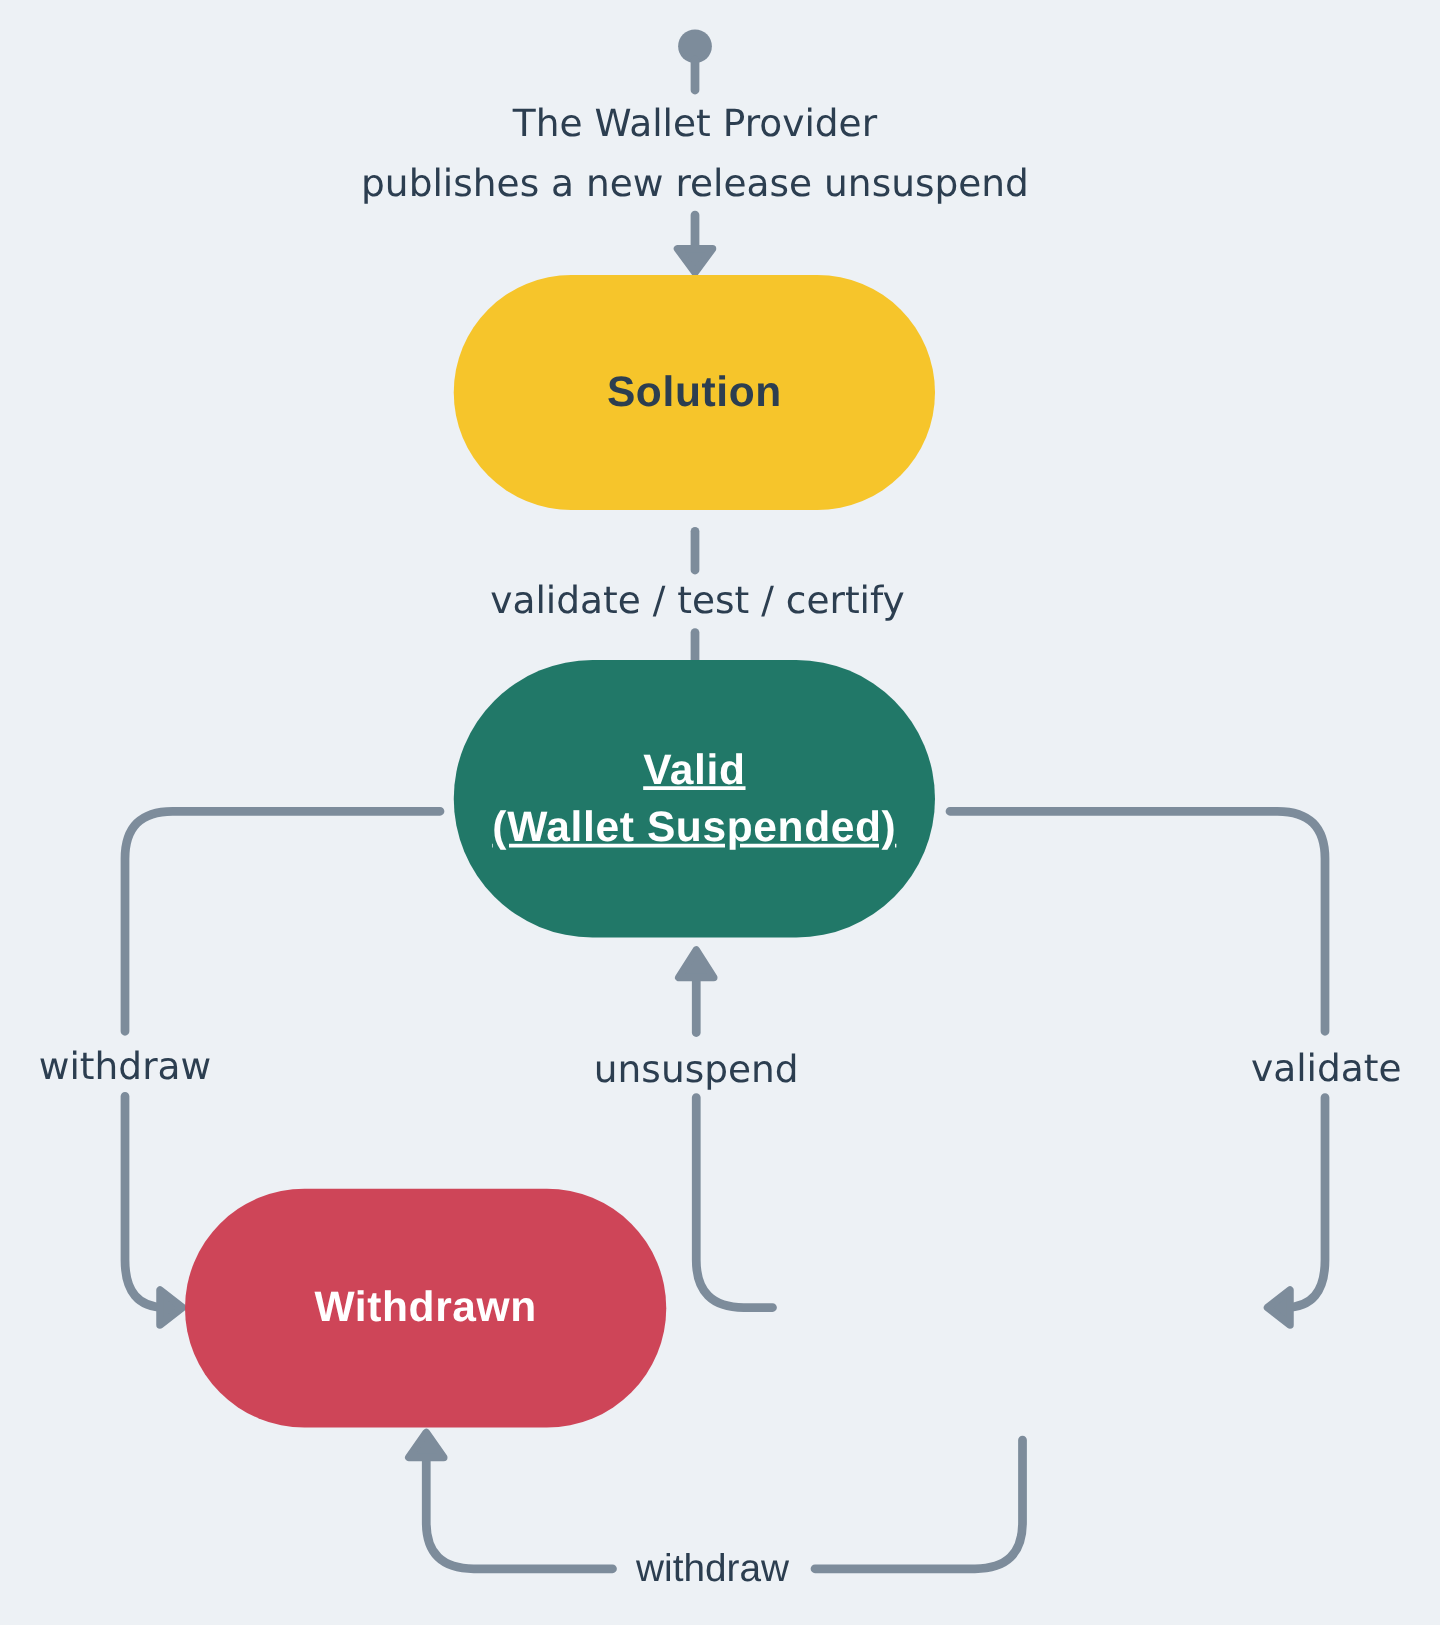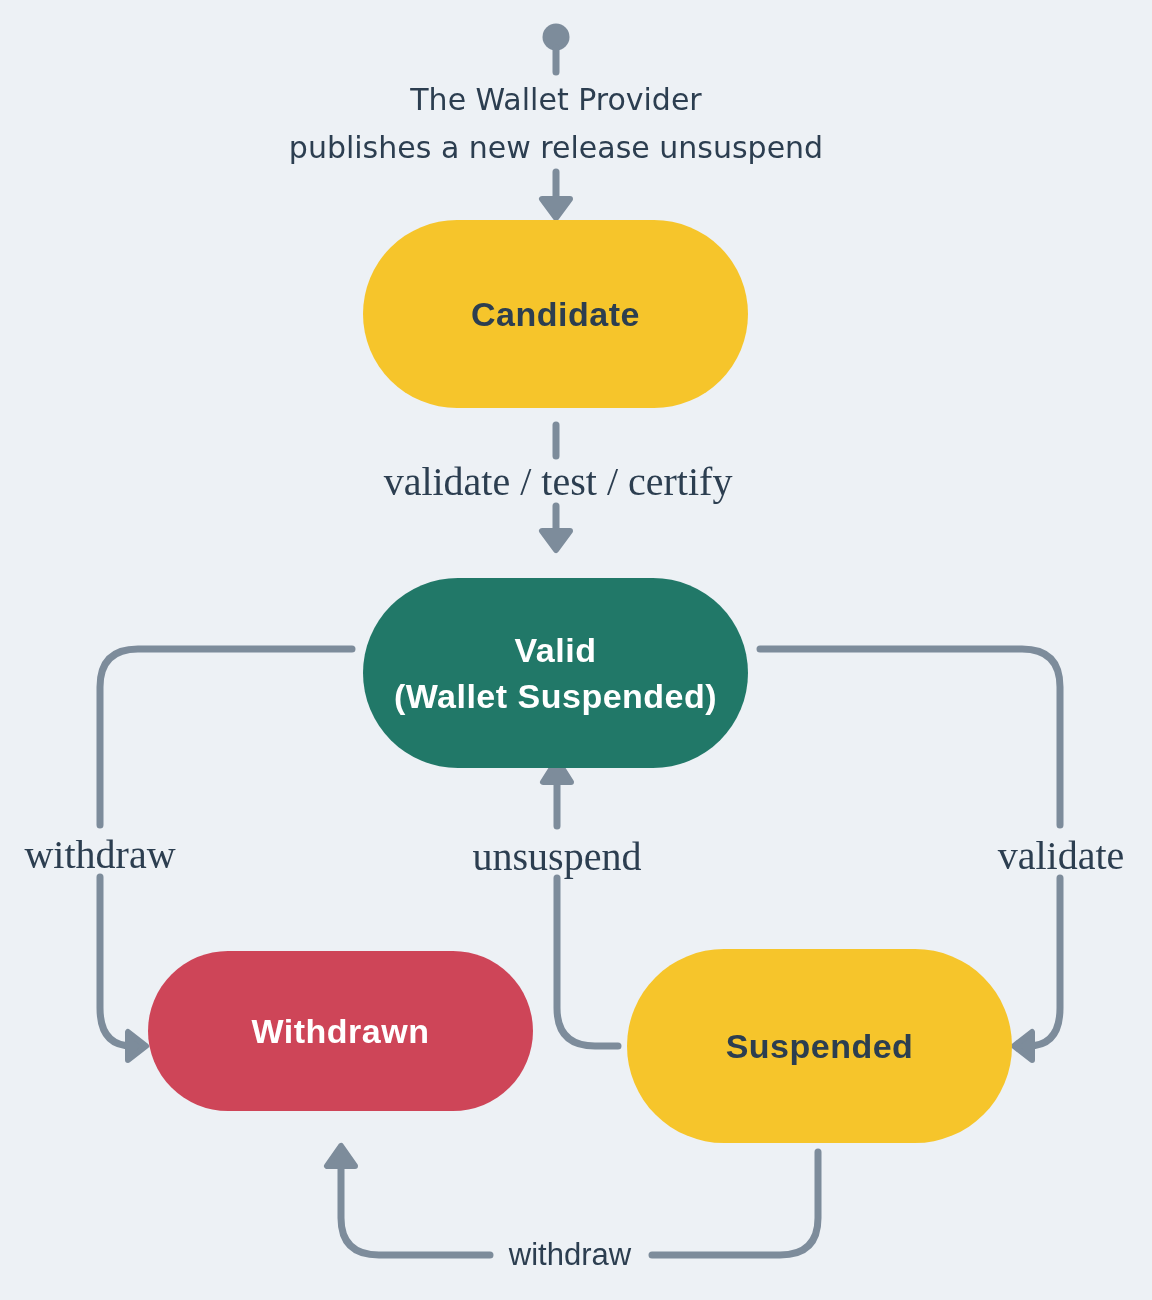--- a/index.html
+++ b/index.html
@@ -17,30 +17,30 @@
   .wires path.head{fill:var(--line);stroke:var(--line);stroke-width:6;stroke-linejoin:round;}
   .node{
     position:absolute;display:flex;align-items:center;justify-content:center;
     text-align:center;border-radius:999px;
     font-family:"Liberation Sans",sans-serif;font-weight:700;font-size:34px;letter-spacing:.5px;
   }
   .node.yellow{background:var(--yellow);color:var(--ink);}
   .node.green{background:var(--green);color:var(--white);}
   .node.red{background:var(--red);color:var(--white);}
   .node-candidate{left:363px;top:220px;width:385px;height:188px;}
-  .node-valid{left:363px;top:578px;width:385px;height:190px;line-height:46px;}
-  .node-withdrawn{left:148px;top:951px;width:385px;height:160px;}
+  .node-valid{left:363px;top:528px;width:385px;height:222px;line-height:46px;text-decoration:underline;}
+  .node-withdrawn{left:148px;top:951px;width:385px;height:191px;}
   .node-suspended{left:627px;top:949px;width:385px;height:194px;}
   .start-text{
     position:absolute;left:556px;top:76px;transform:translateX(-50%);
     text-align:center;color:var(--ink);font-size:30px;line-height:48px;white-space:nowrap;
   }
   .edge-label{
     position:absolute;transform:translate(-50%,-50%);
-    color:var(--ink);font-size:40px;white-space:nowrap;font-family:Liberation Serif, serif;
+    color:var(--ink);font-size:30px;white-space:nowrap;
   }
   .lbl-validate{left:558px;top:481px;}
   .lbl-withdraw-left{left:100px;top:854px;}
   .lbl-unsuspend{left:557px;top:856px;}
   .lbl-suspend{left:1061px;top:855px;}
   .lbl-withdraw-bottom{left:570px;top:1255px;font-family:"Liberation Sans",sans-serif;font-size:31px;}
 </style>
 </head>
 <body>
 
@@ -74,39 +74,36 @@
     <path d="M490 1255 H379 Q341 1255 341 1218 V1166"></path>
     <path class="head" d="M327 1166 L355 1166 L341 1146 Z"></path>
   </svg>
 
   <div class="start-text">
     <div>The Wallet Provider</div>
     <div>publishes a new release unsuspend</div>
   </div>
 
   <div class="node yellow node-candidate">
-    <span>Candidate</span>
+    <span>Solution</span>
   </div>
 
   <div class="edge-label lbl-validate">validate / test / certify</div>
 
   <div class="node green node-valid">
     <span>
       <span style="display:block">Valid</span>
       <span style="display:block">(Wallet Suspended)</span>
     </span>
   </div>
 
   <div class="edge-label lbl-withdraw-left">withdraw</div>
   <div class="edge-label lbl-unsuspend">unsuspend</div>
   <div class="edge-label lbl-suspend">validate</div>
 
   <div class="node red node-withdrawn">
     <span>Withdrawn</span>
   </div>
 
-  <div class="node yellow node-suspended">
-    <span>Suspended</span>
-  </div>
 
   <div class="edge-label lbl-withdraw-bottom">withdraw</div>
 
 </div>
 
 </body></html>

